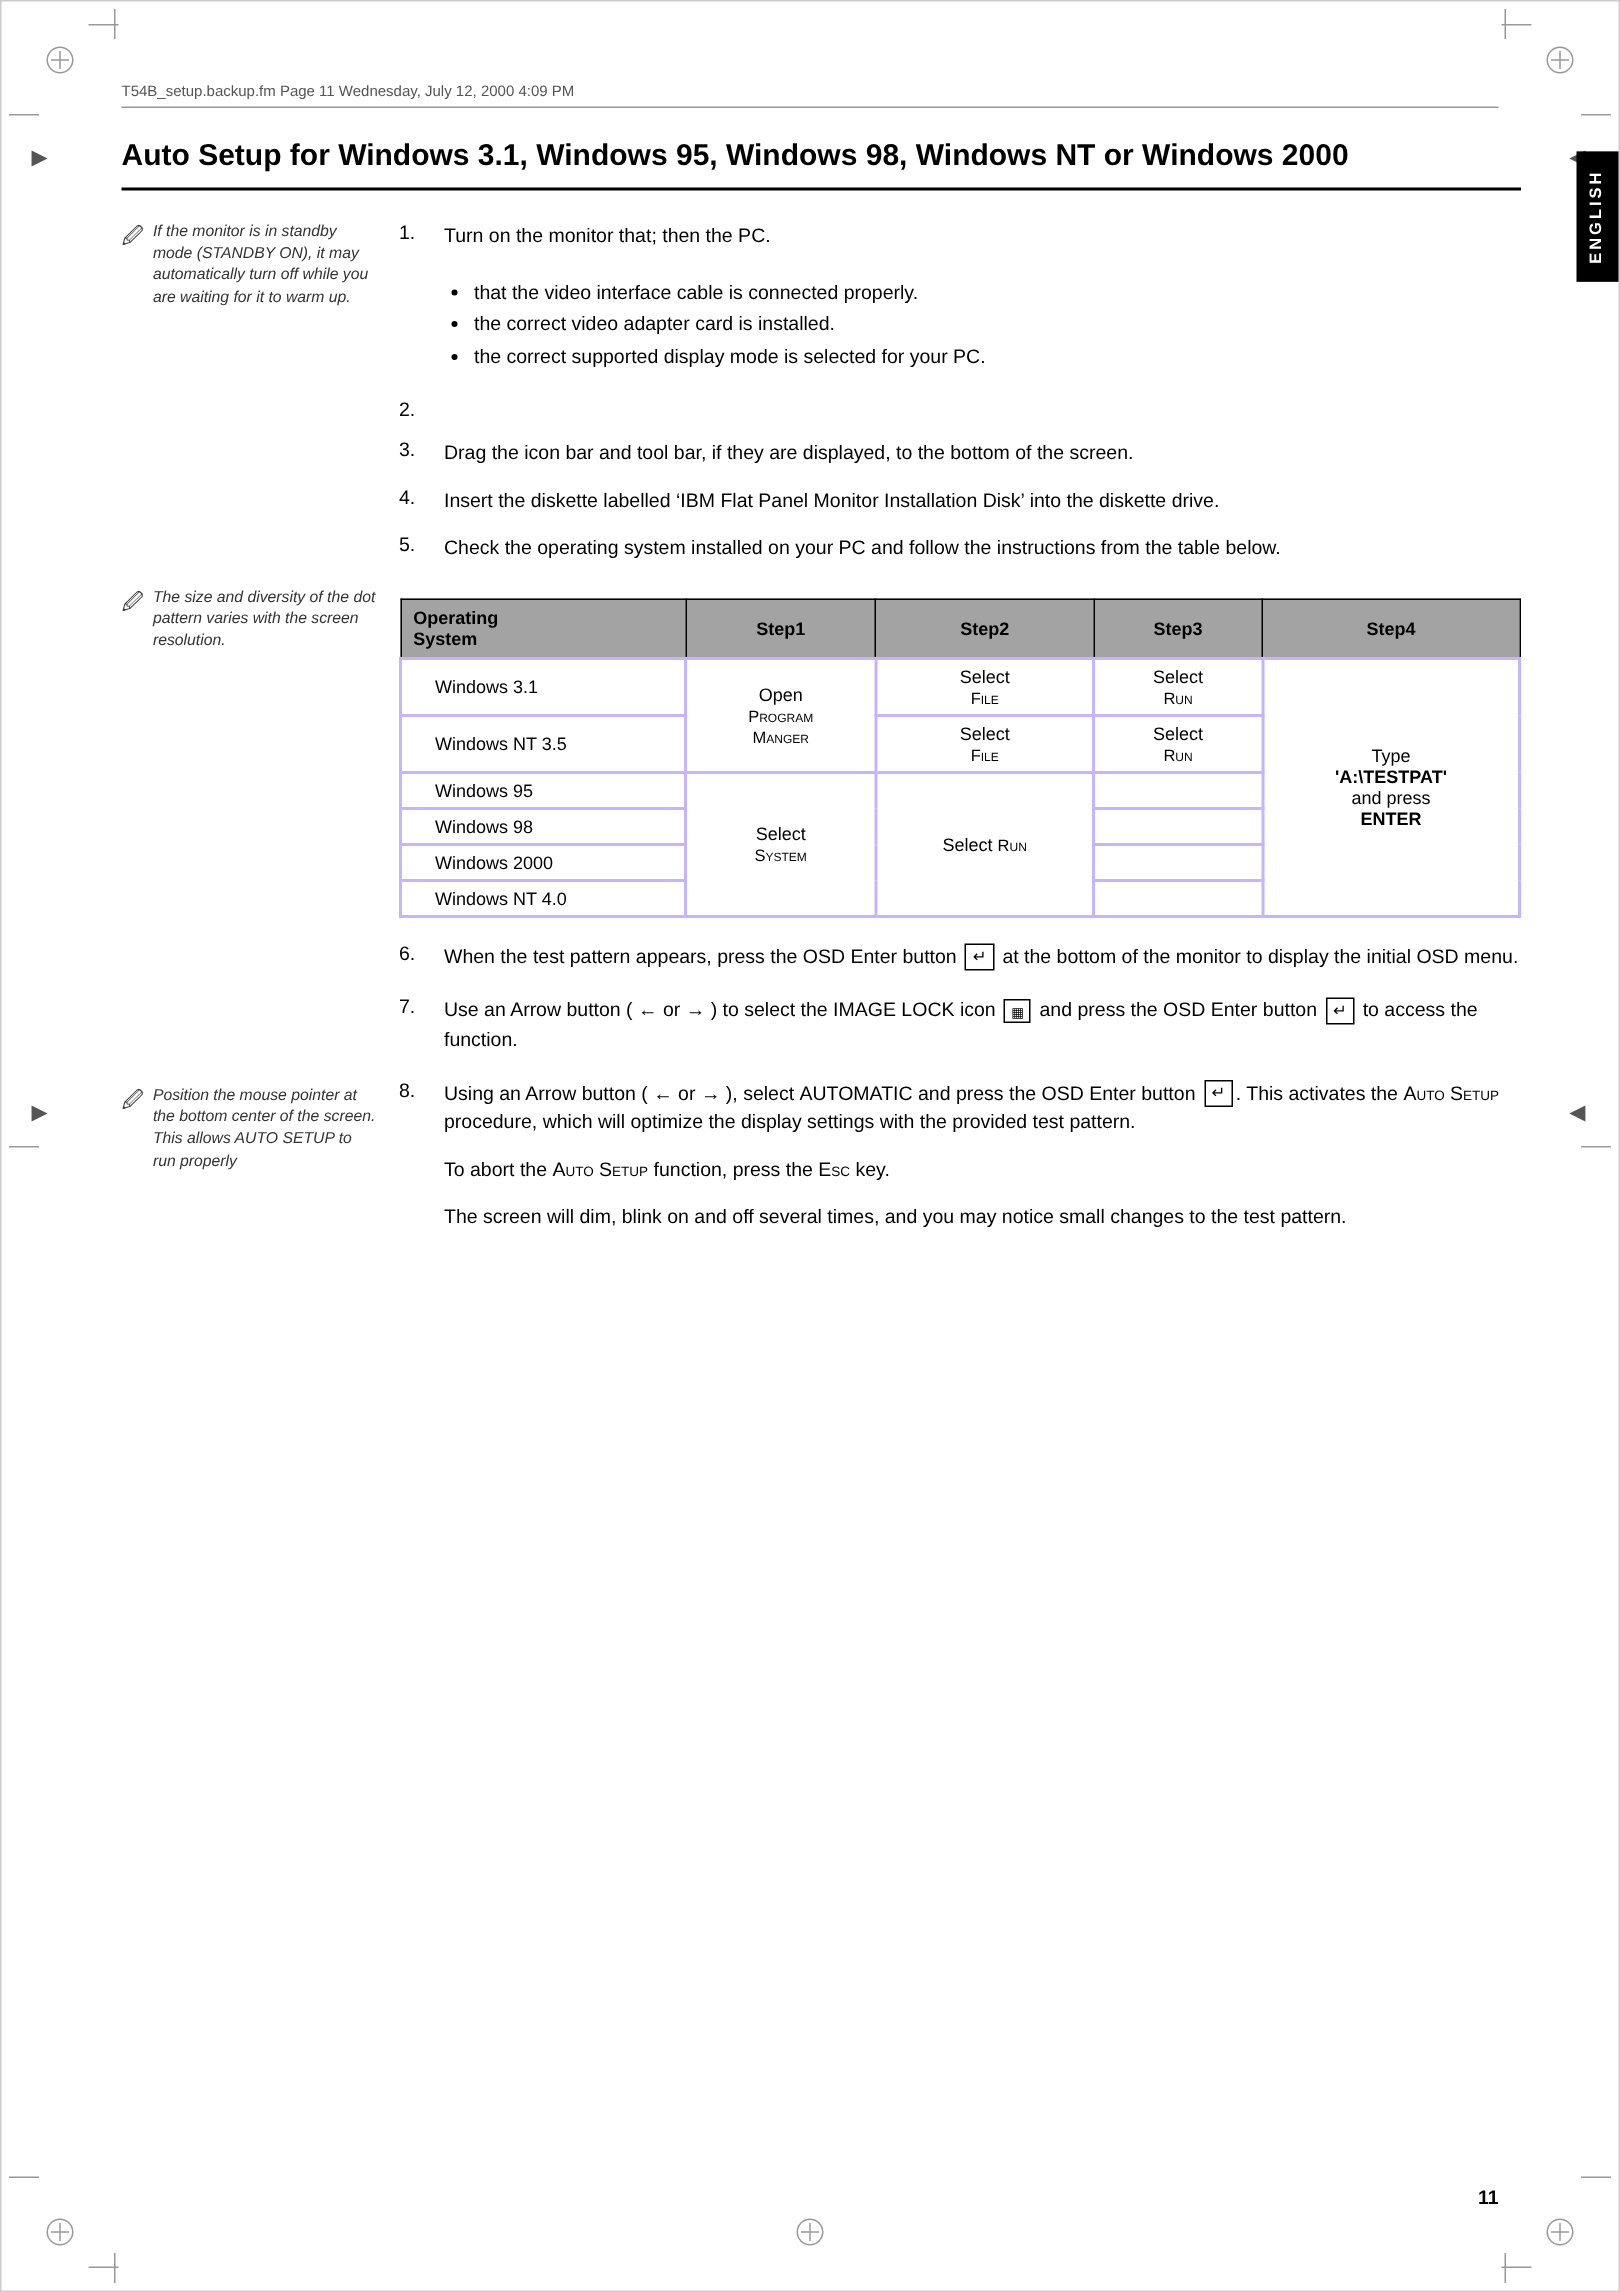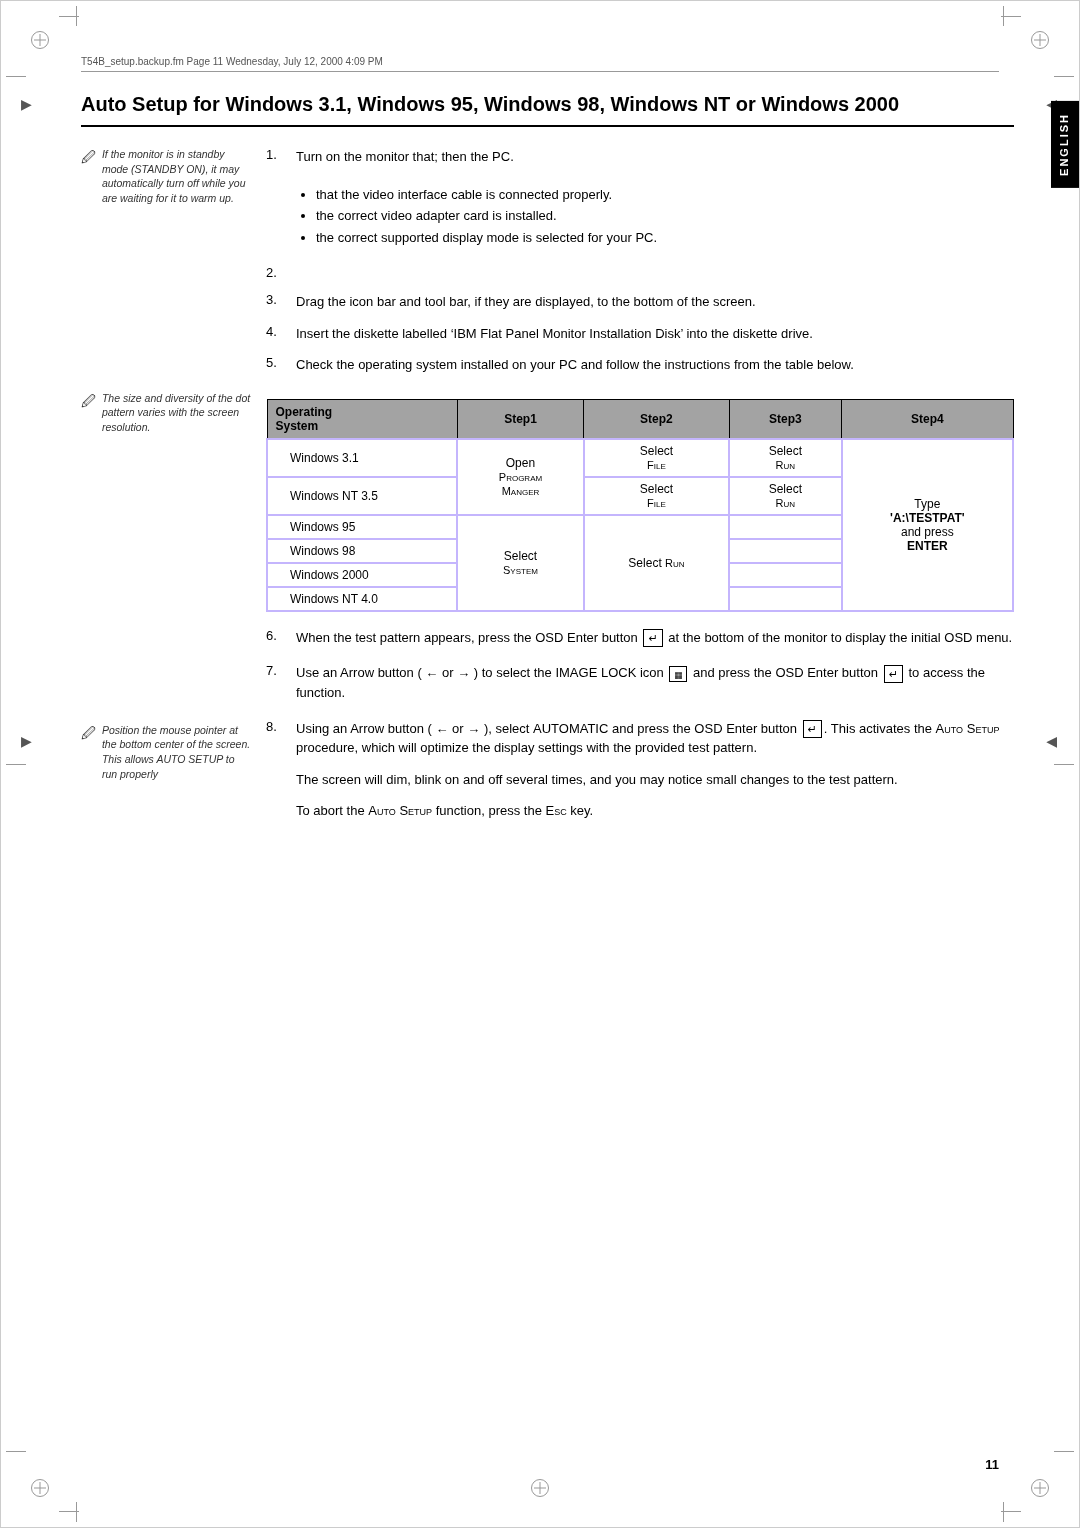--- a/index.html
+++ b/index.html
@@ -457,26 +457,26 @@
           <span class="step-num">8.</span>
           <span class="step-text">
             Using an Arrow button ( <span class="arrow-sym">←</span> or <span class="arrow-sym">→</span> ), select <span style="font-variant:small-caps; text-transform:uppercase;">Automatic</span> and press the OSD Enter button
             <span class="osd-btn">↵</span>.
             This activates the <span style="font-variant:small-caps;">Auto Setup</span> procedure, which will optimize the display settings with the provided test pattern.
           </span>
         </div>
 
         <div class="step-item" style="margin-top:6px;">
           <span class="step-num">&nbsp;</span>
-          <span class="step-text">The screen will dim, blink on and off several times, and you may notice small changes to the test pattern.</span>
+          <span class="step-text">To abort the <span style="font-variant:small-caps;">Auto Setup</span> function, press the <span style="font-variant:small-caps;">Esc</span> key.</span>
         </div>
 
         <div class="step-item" style="margin-top:6px;">
           <span class="step-num">&nbsp;</span>
-          <span class="step-text">To abort the <span style="font-variant:small-caps;">Auto Setup</span> function, press the <span style="font-variant:small-caps;">Esc</span> key.</span>
+          <span class="step-text">The screen will dim, blink on and off several times, and you may notice small changes to the test pattern.</span>
         </div>
       </div>
     </div>
 
   </div>
 
   <div class="page-num">11</div>
 
 </div>
 

